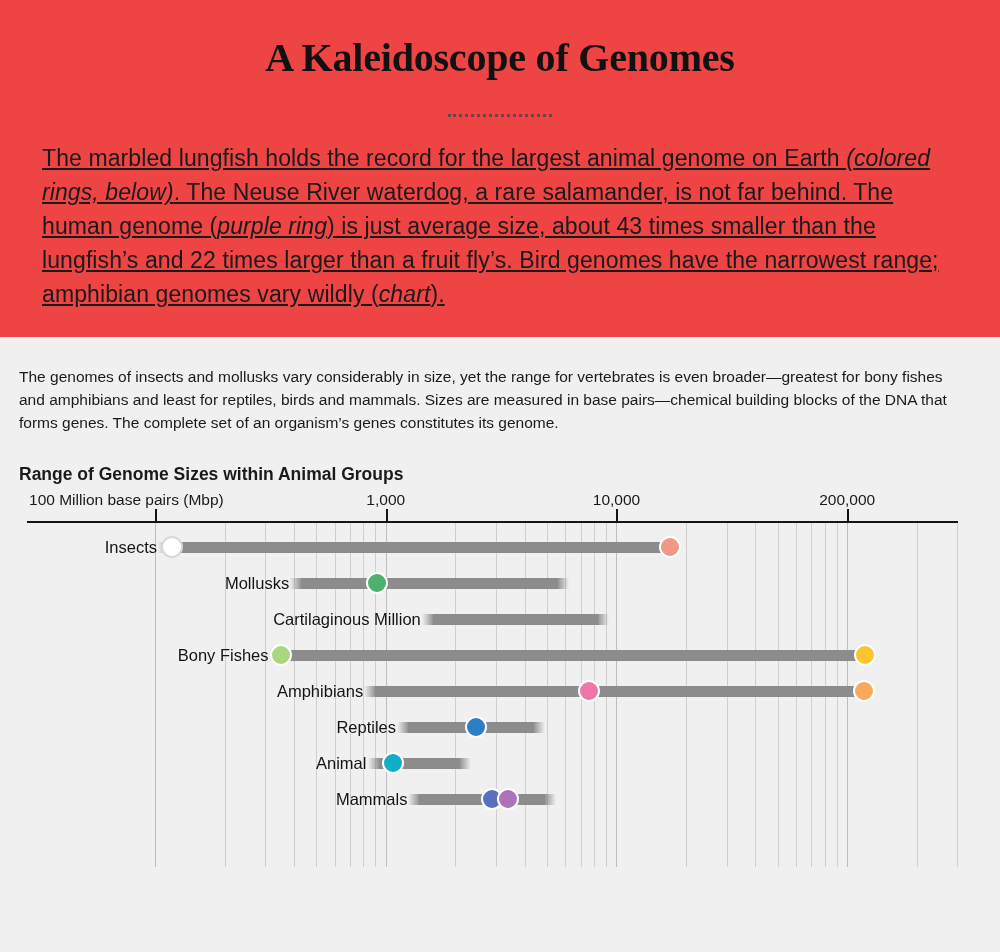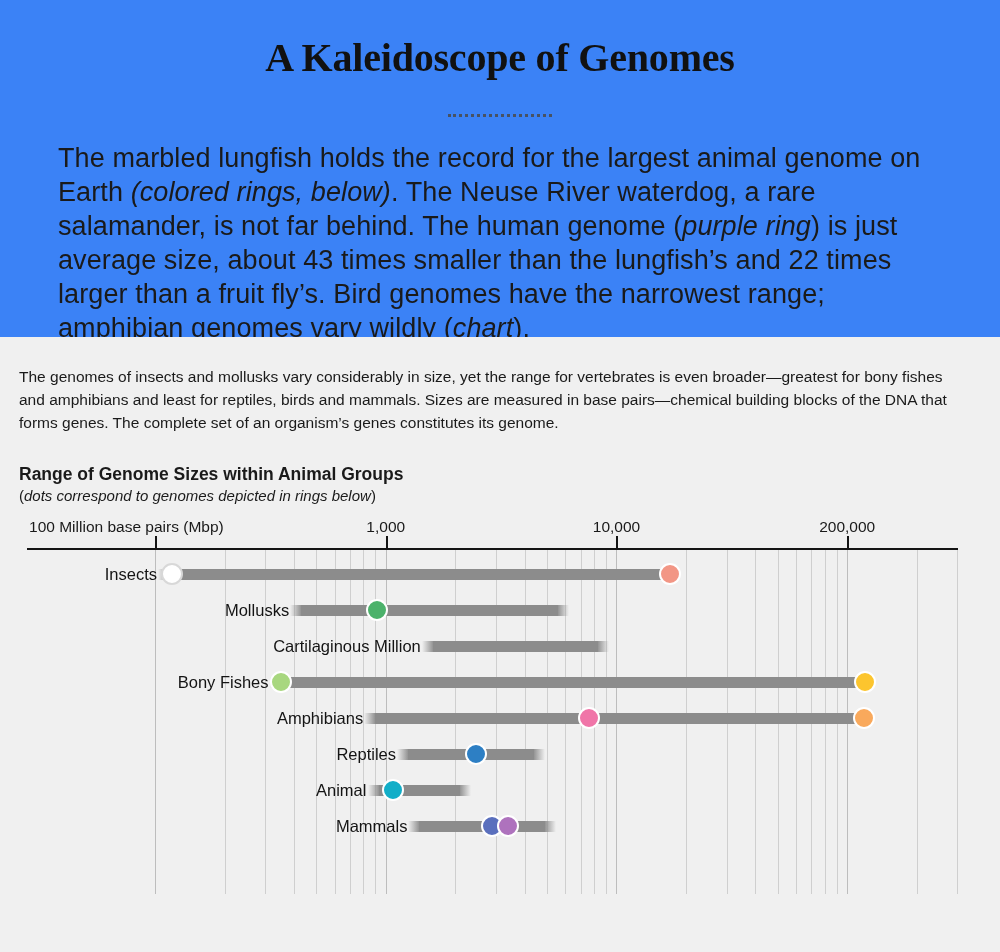--- a/index.html
+++ b/index.html
@@ -5,21 +5,21 @@
   * { box-sizing: border-box; }
   html, body { margin: 0; padding: 0; }
   body {
     width: 1000px; height: 952px;
     font-family: "Liberation Sans", sans-serif;
     background: #ffffff;
     color: #1a1a1a;
     overflow: hidden;
   }
   .hero {
-    background: #3b82f6;
+    background: #ef4444;
     padding: 26px 42px 22px 42px;
     height: 337px;
   }
   .title {
     font-family: "Liberation Serif", serif;
     font-weight: bold;
     font-size: 40px;
     text-align: center;
     letter-spacing: -0.2px;
     margin: 8px 0 0 0;
@@ -27,25 +27,26 @@
   }
   .rule-wrap { text-align: center; margin: 22px 0 20px 0; }
   .dotted-rule {
     display: inline-block;
     width: 104px;
     border-top: 3px dotted #4a4a4a;
     height: 0;
     opacity: .85;
   }
   .lede {
-    font-size: 27px;
+    font-size: 23px;
     line-height: 34px;
     color: #1a1a1a;
-    margin: 16px;
+    margin: 0;
     letter-spacing: .1px;
+    text-decoration: underline;
   }
   .lede i { font-style: italic; }
 
   .lower {
     background: #f0f0f0;
     height: 615px;
     padding: 28px 42px 0 19px;
     position: relative;
   }
   .deck {
@@ -179,23 +180,20 @@
   <h1 class="title">A Kaleidoscope of Genomes</h1>
   <div class="rule-wrap">
     <span class="dotted-rule"></span>
   </div>
   <p class="lede"><span>The marbled lungfish holds the record for the largest animal genome on Earth </span><i>(colored rings, below)</i><span>. The Neuse River waterdog, a rare salamander, is not far behind. The human genome (</span><i>purple ring</i><span>) is just average size, about 43 times smaller than the lungfish’s and 22 times larger than a fruit fly’s. Bird genomes have the narrowest range; amphibian genomes vary wildly (</span><i>chart</i><span>).</span></p>
 </div>
 
 <div class="lower">
   <p class="deck">The genomes of insects and mollusks vary considerably in size, yet the range for vertebrates is even broader—greatest for bony fishes and amphibians and least for reptiles, birds and mammals. Sizes are measured in base pairs—chemical building blocks of the DNA that forms genes. The complete set of an organism’s genes constitutes its genome.</p>
   <h2 class="chart-title">Range of Genome Sizes within Animal Groups</h2>
-  <div class="chart-sub">
-    <span class="paren">(</span><span>dots correspond to genomes depicted in rings below</span><span class="paren">)</span>
-  </div>
 
   <div class="chart">
     <div class="axis-labels" id="axis-labels">
         <div class="axis-label left-anchor" style="left: 0.218341%;">100 Million base pairs (Mbp)</div>
         <div class="axis-label center-anchor" style="left: 38.5371%;">1,000</div>
         <div class="axis-label center-anchor" style="left: 63.3188%;">10,000</div>
         <div class="axis-label center-anchor" style="left: 88.1004%;">200,000</div>
       </div>
     <div class="plot">
       <div class="gridlayer" id="gridlayer">

